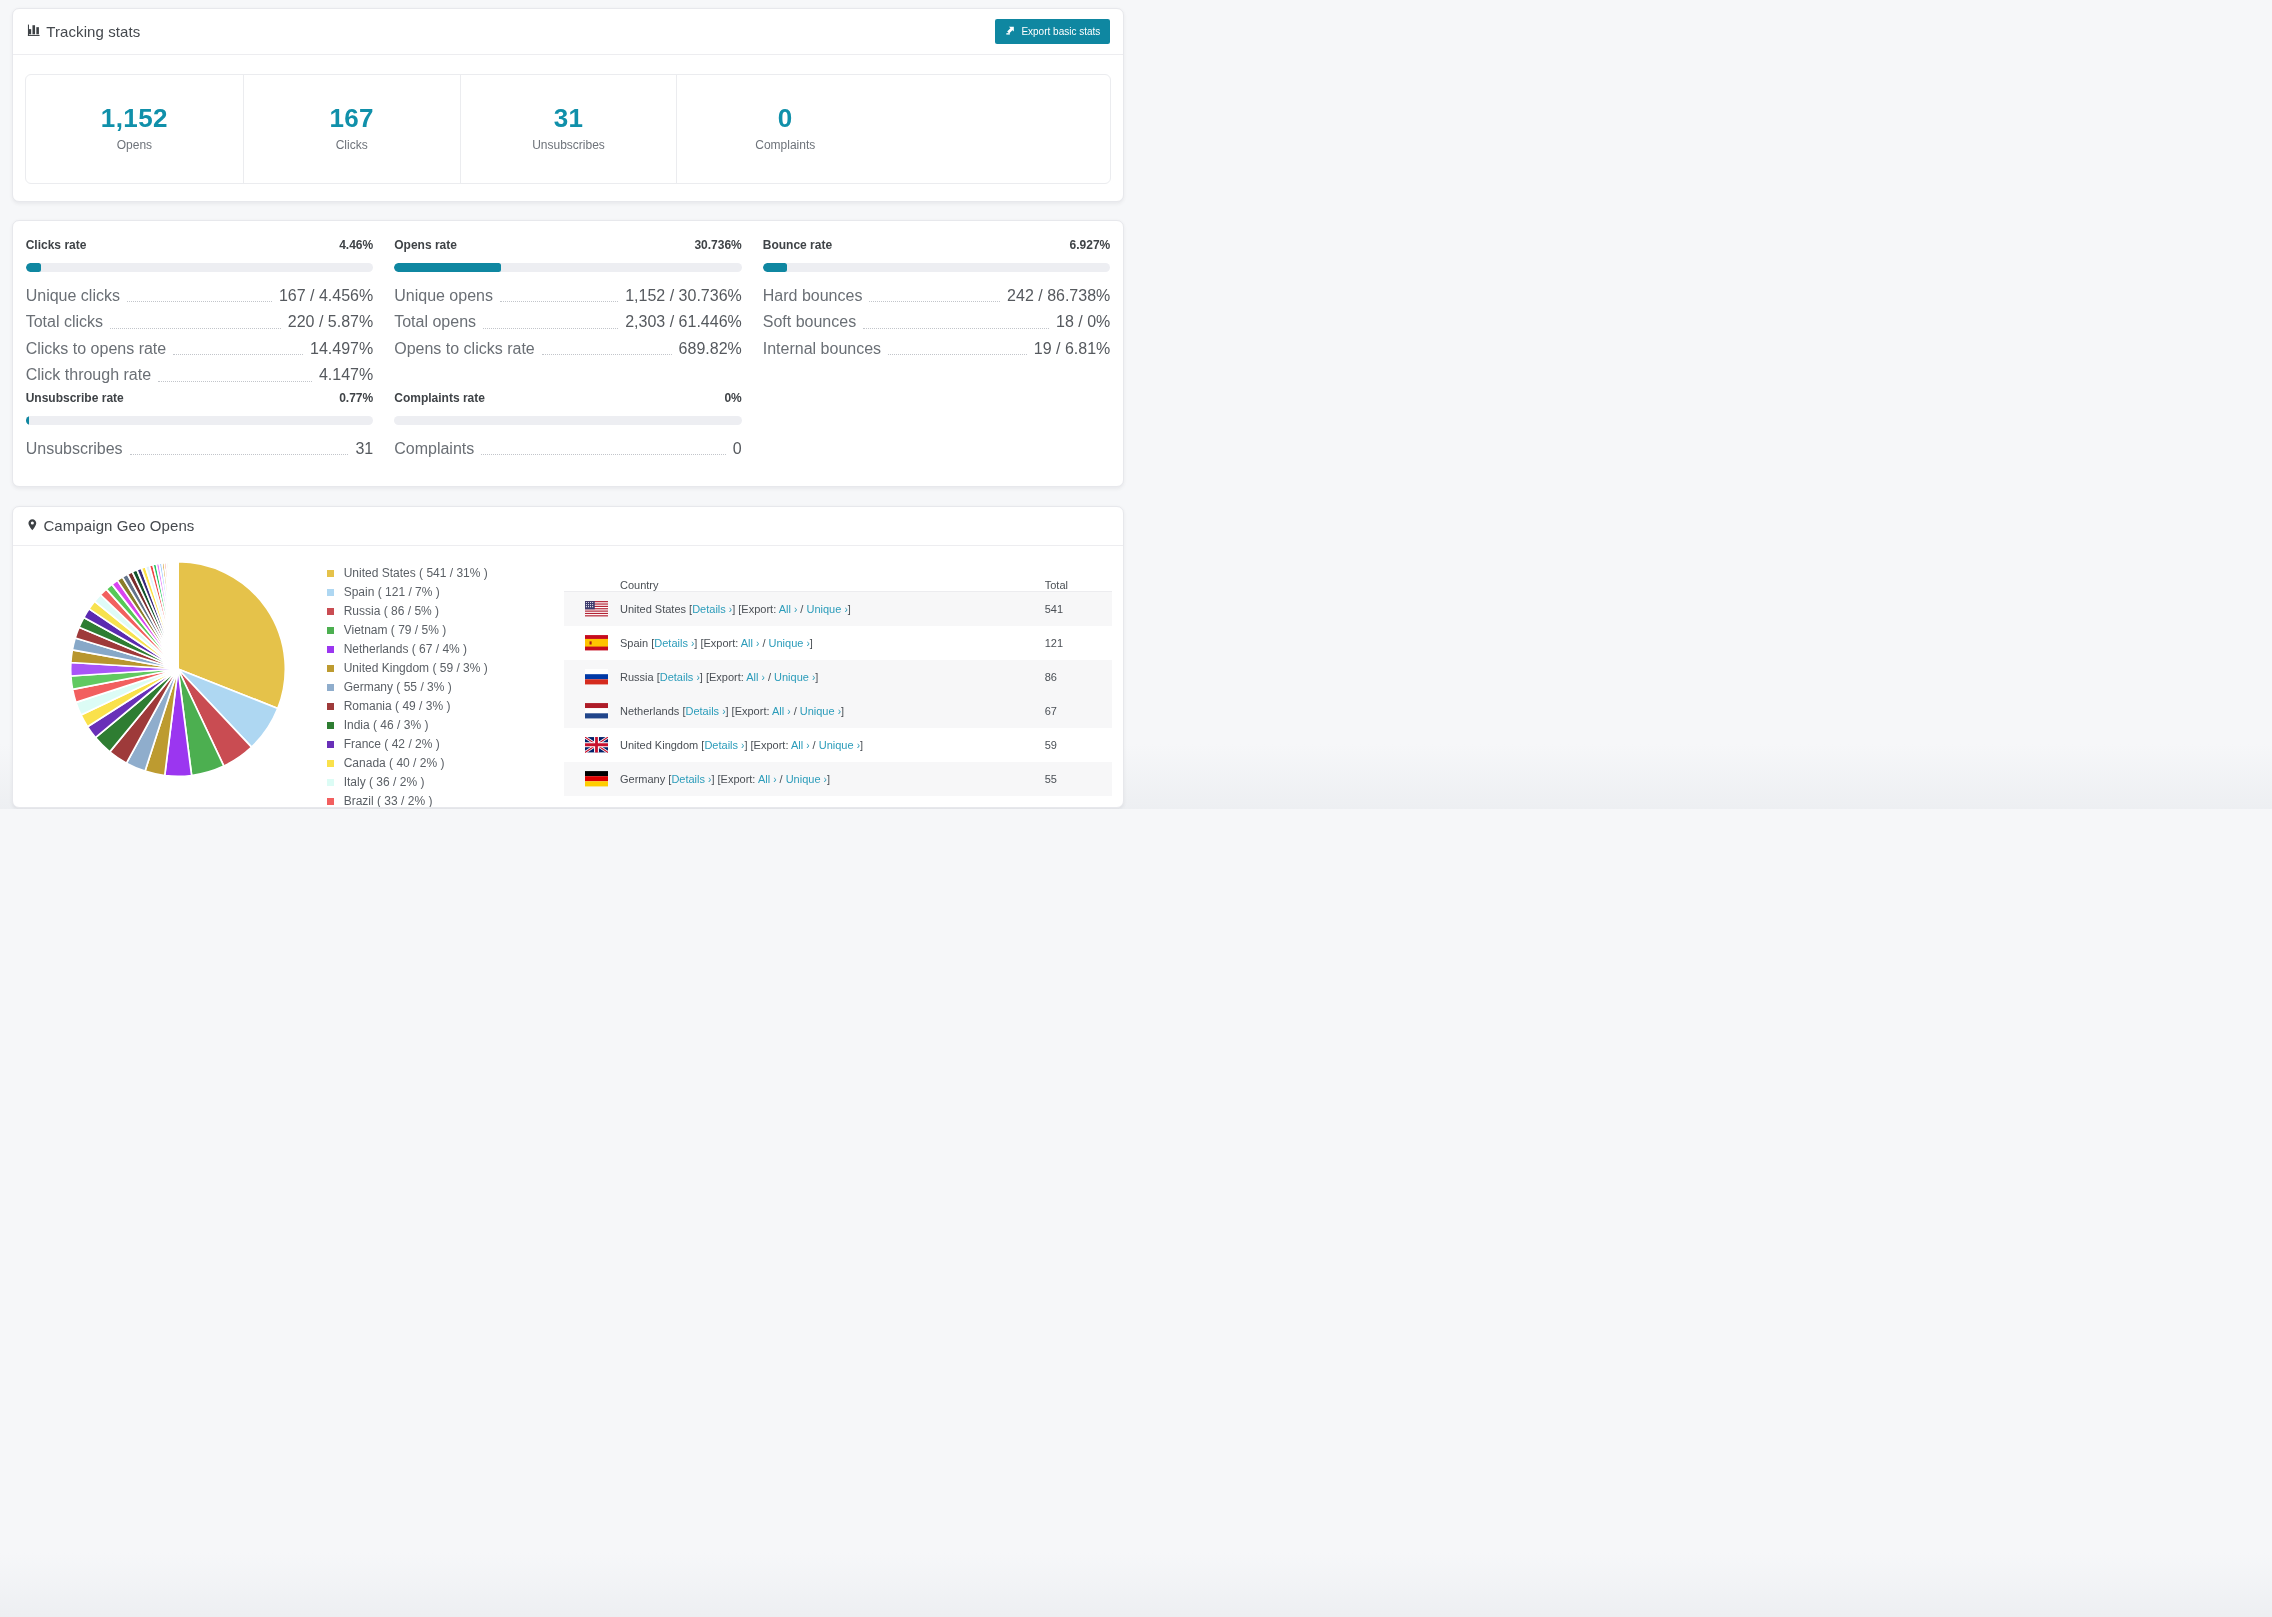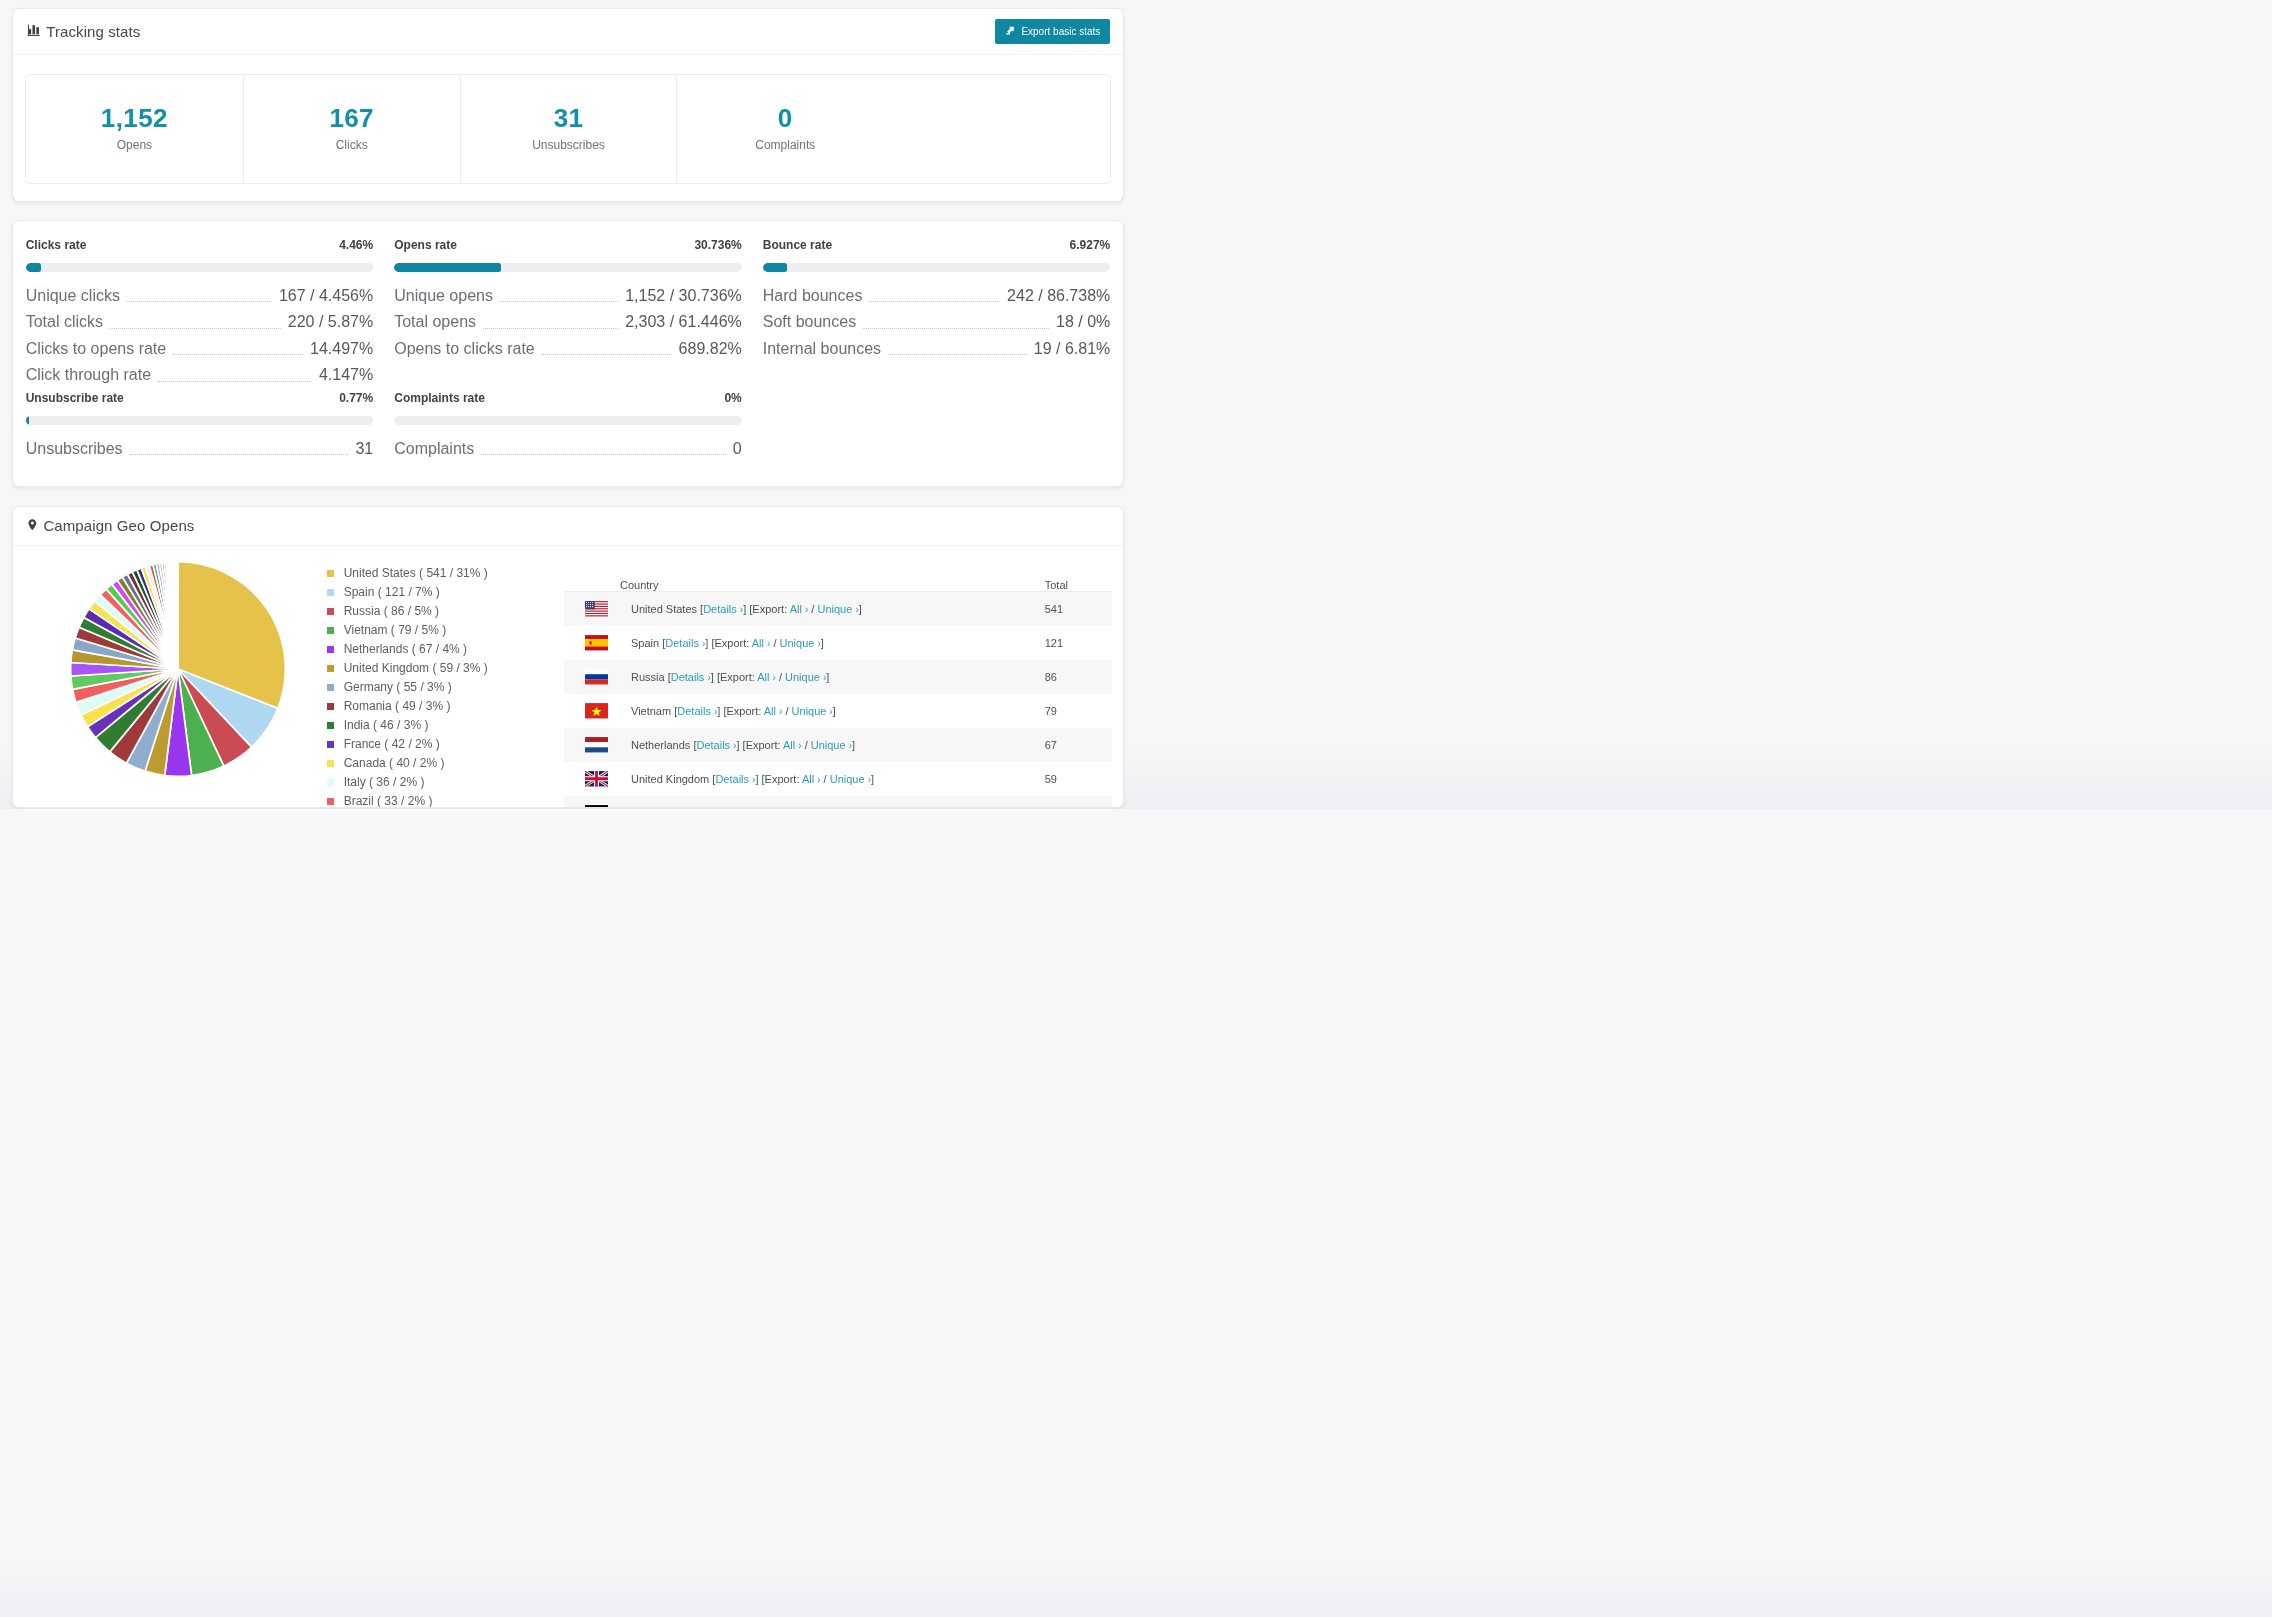--- a/index.html
+++ b/index.html
@@ -56,21 +56,21 @@
   
   .country-table { flex:1; margin:14px 11.3px 0 40px; font-size:11px; }
   .ct-header { display:flex; align-items:flex-end; height:32px; color:#4b5055;
     border-bottom:0.7px solid #ececef; }
   .ct-header .c1 { flex:1; padding-left:56px; }
   .ct-header .c2 { flex:0 0 67px; }
   .ct-row { display:flex; align-items:center; height:34px; color:#4a4f55; }
   .ct-row.striped { background:#f7f7f8; }
   .ct-row .flag { flex:0 0 23px; margin-left:21px; }
   .flag svg { display:block; }
-  .ct-row .c1 { flex:1; padding-left:12px; white-space:nowrap;margin-left:11px; }
+  .ct-row .c1 { flex:1; padding-left:12px; white-space:nowrap; }
   .ct-row .c2 { flex:0 0 67px; }
   .ct-row a { color:#2b9cba; text-decoration:none; cursor:pointer; }
   .chev { font-size:10px; }
 </style>
 </head>
 <body>
 
 <div class="card" style="margin-top:7.8px">
   <div class="card-header">
     <div class="card-title">
@@ -405,30 +405,20 @@
             <div class="flag">
               <svg width="23" height="15.5" viewBox="0 0 33 22">
                 <rect width="33" height="7.33" fill="#fff"></rect>
       <rect y="7.33" width="33" height="7.33" fill="#0039a6"></rect>
       <rect y="14.66" width="33" height="7.34" fill="#d52b1e"></rect>
               </svg>
             </div>
             <div class="c1"><span>Russia</span> [<a>Details <span class="chev">›</span></a>] [Export: <a>All <span class="chev">›</span></a> / <a>Unique <span class="chev">›</span></a>]</div>
             <div class="c2">86</div>
           </div>
-          <div class="ct-row">
-            <div class="flag">
-              <svg width="23" height="15.5" viewBox="0 0 33 22">
-                <rect width="33" height="22" fill="#da251d"></rect>
-      <path fill="#ffff00" d="M16.5 5 L18.3 10.1 L23.7 10.2 L19.4 13.4 L21 18.6 L16.5 15.5 L12 18.6 L13.6 13.4 L9.3 10.2 L14.7 10.1 Z"></path>
-              </svg>
-            </div>
-            <div class="c1"><span>Vietnam</span> [<a>Details <span class="chev">›</span></a>] [Export: <a>All <span class="chev">›</span></a> / <a>Unique <span class="chev">›</span></a>]</div>
-            <div class="c2">79</div>
-          </div>
           <div class="ct-row striped">
             <div class="flag">
               <svg width="23" height="15.5" viewBox="0 0 33 22">
                 <rect width="33" height="7.33" fill="#ae1c28"></rect>
       <rect y="7.33" width="33" height="7.33" fill="#fff"></rect>
       <rect y="14.66" width="33" height="7.34" fill="#21468b"></rect>
               </svg>
             </div>
             <div class="c1"><span>Netherlands</span> [<a>Details <span class="chev">›</span></a>] [Export: <a>All <span class="chev">›</span></a> / <a>Unique <span class="chev">›</span></a>]</div>
             <div class="c2">67</div>

